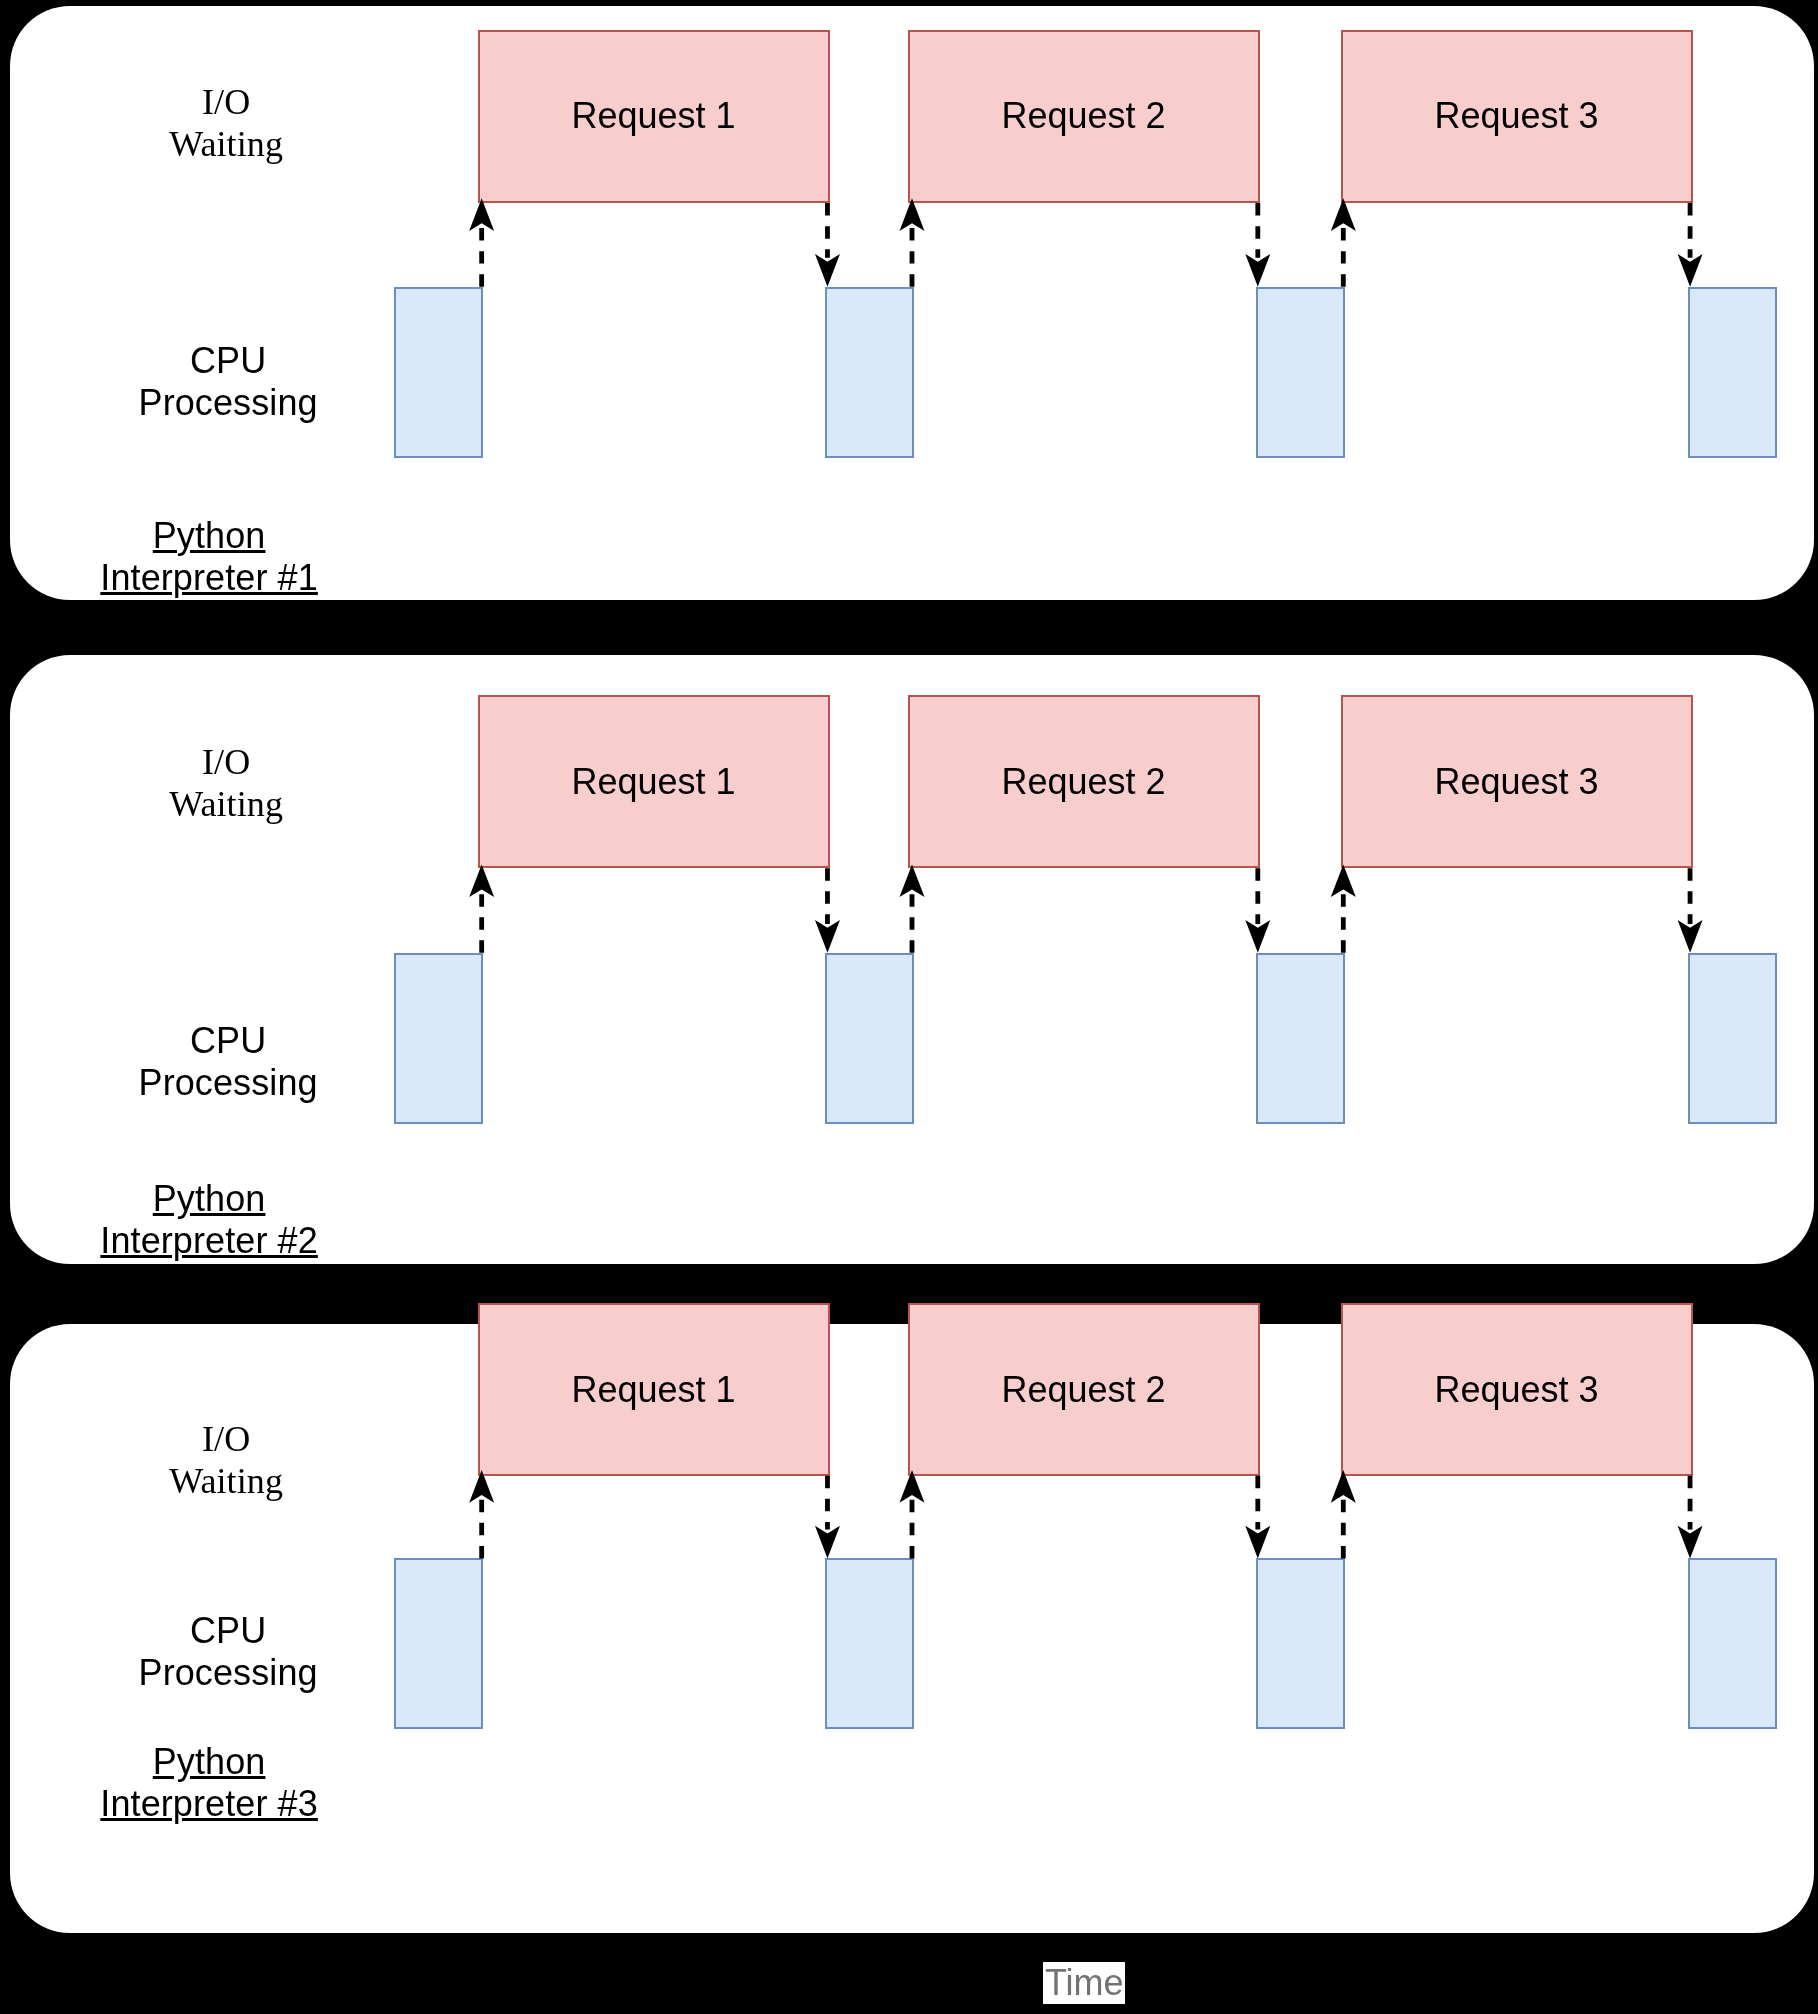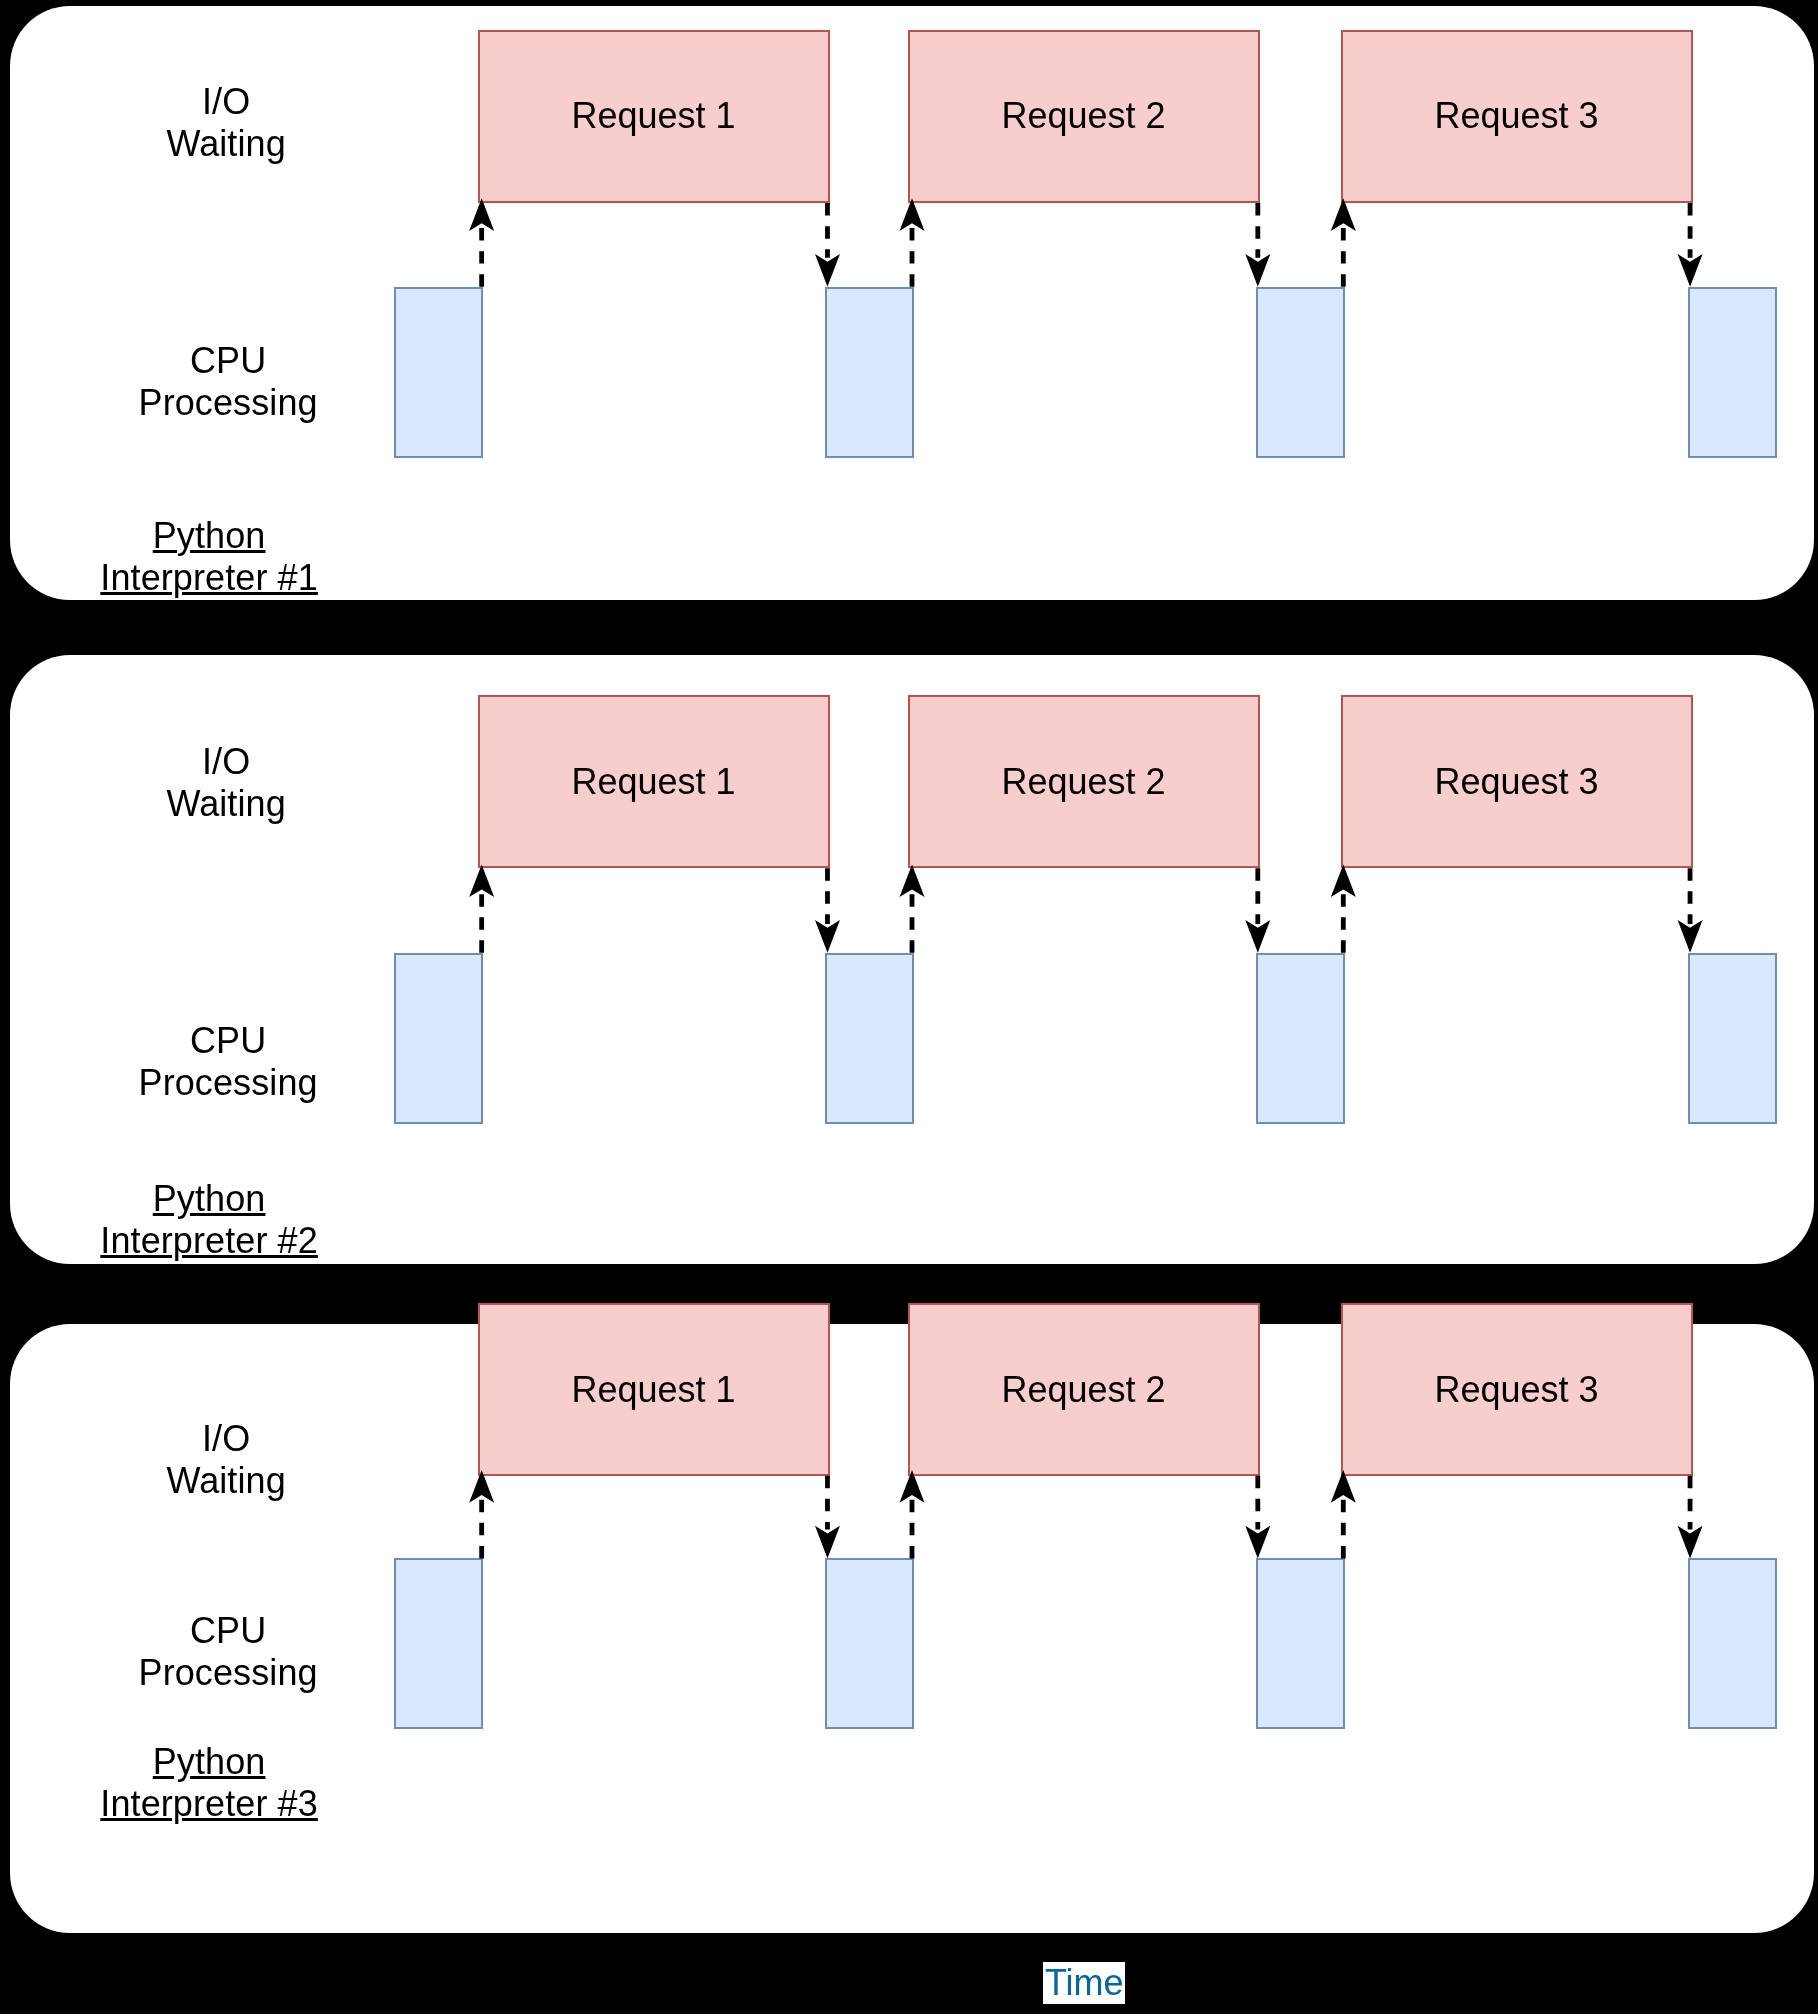--- a/index.html
+++ b/index.html
@@ -29,21 +29,21 @@
   }
   .lane-label {
     position: absolute;
     text-align: center;
     color: #000000;
     font-size: 36px;
     line-height: 42px;
     white-space: pre-line;
     letter-spacing: 0.1px;
   }
-  .io-label   { left: 58px; width: 317px; }
+  .io-label   { left: 58px; width: 317px; font-family: Liberation Serif, serif; }
   .cpu-label  { left: 60px; width: 317px; }
   .interp-label { left: 34px; width: 331px; text-decoration: underline; }
 
   .req-box {
     position: absolute;
     background: #f8cecc;
     border: 2.9px solid #b85450;
     box-sizing: border-box;
     display: flex;
     align-items: center;
@@ -57,21 +57,21 @@
     border: 2.9px solid #6c8ebf;
     box-sizing: border-box;
   }
   .arrow-svg {
     position: absolute;
     overflow: visible;
   }
   .time-label {
     position: absolute;
     background: #ffffff;
-    color: #0369a1;
+    color: #737373;
     font-size: 36px;
     line-height: 42px;
     padding: 0 1.9px;
     white-space: nowrap;
     text-align: right;
   }
 </style>
 </head>
 <body>
 

